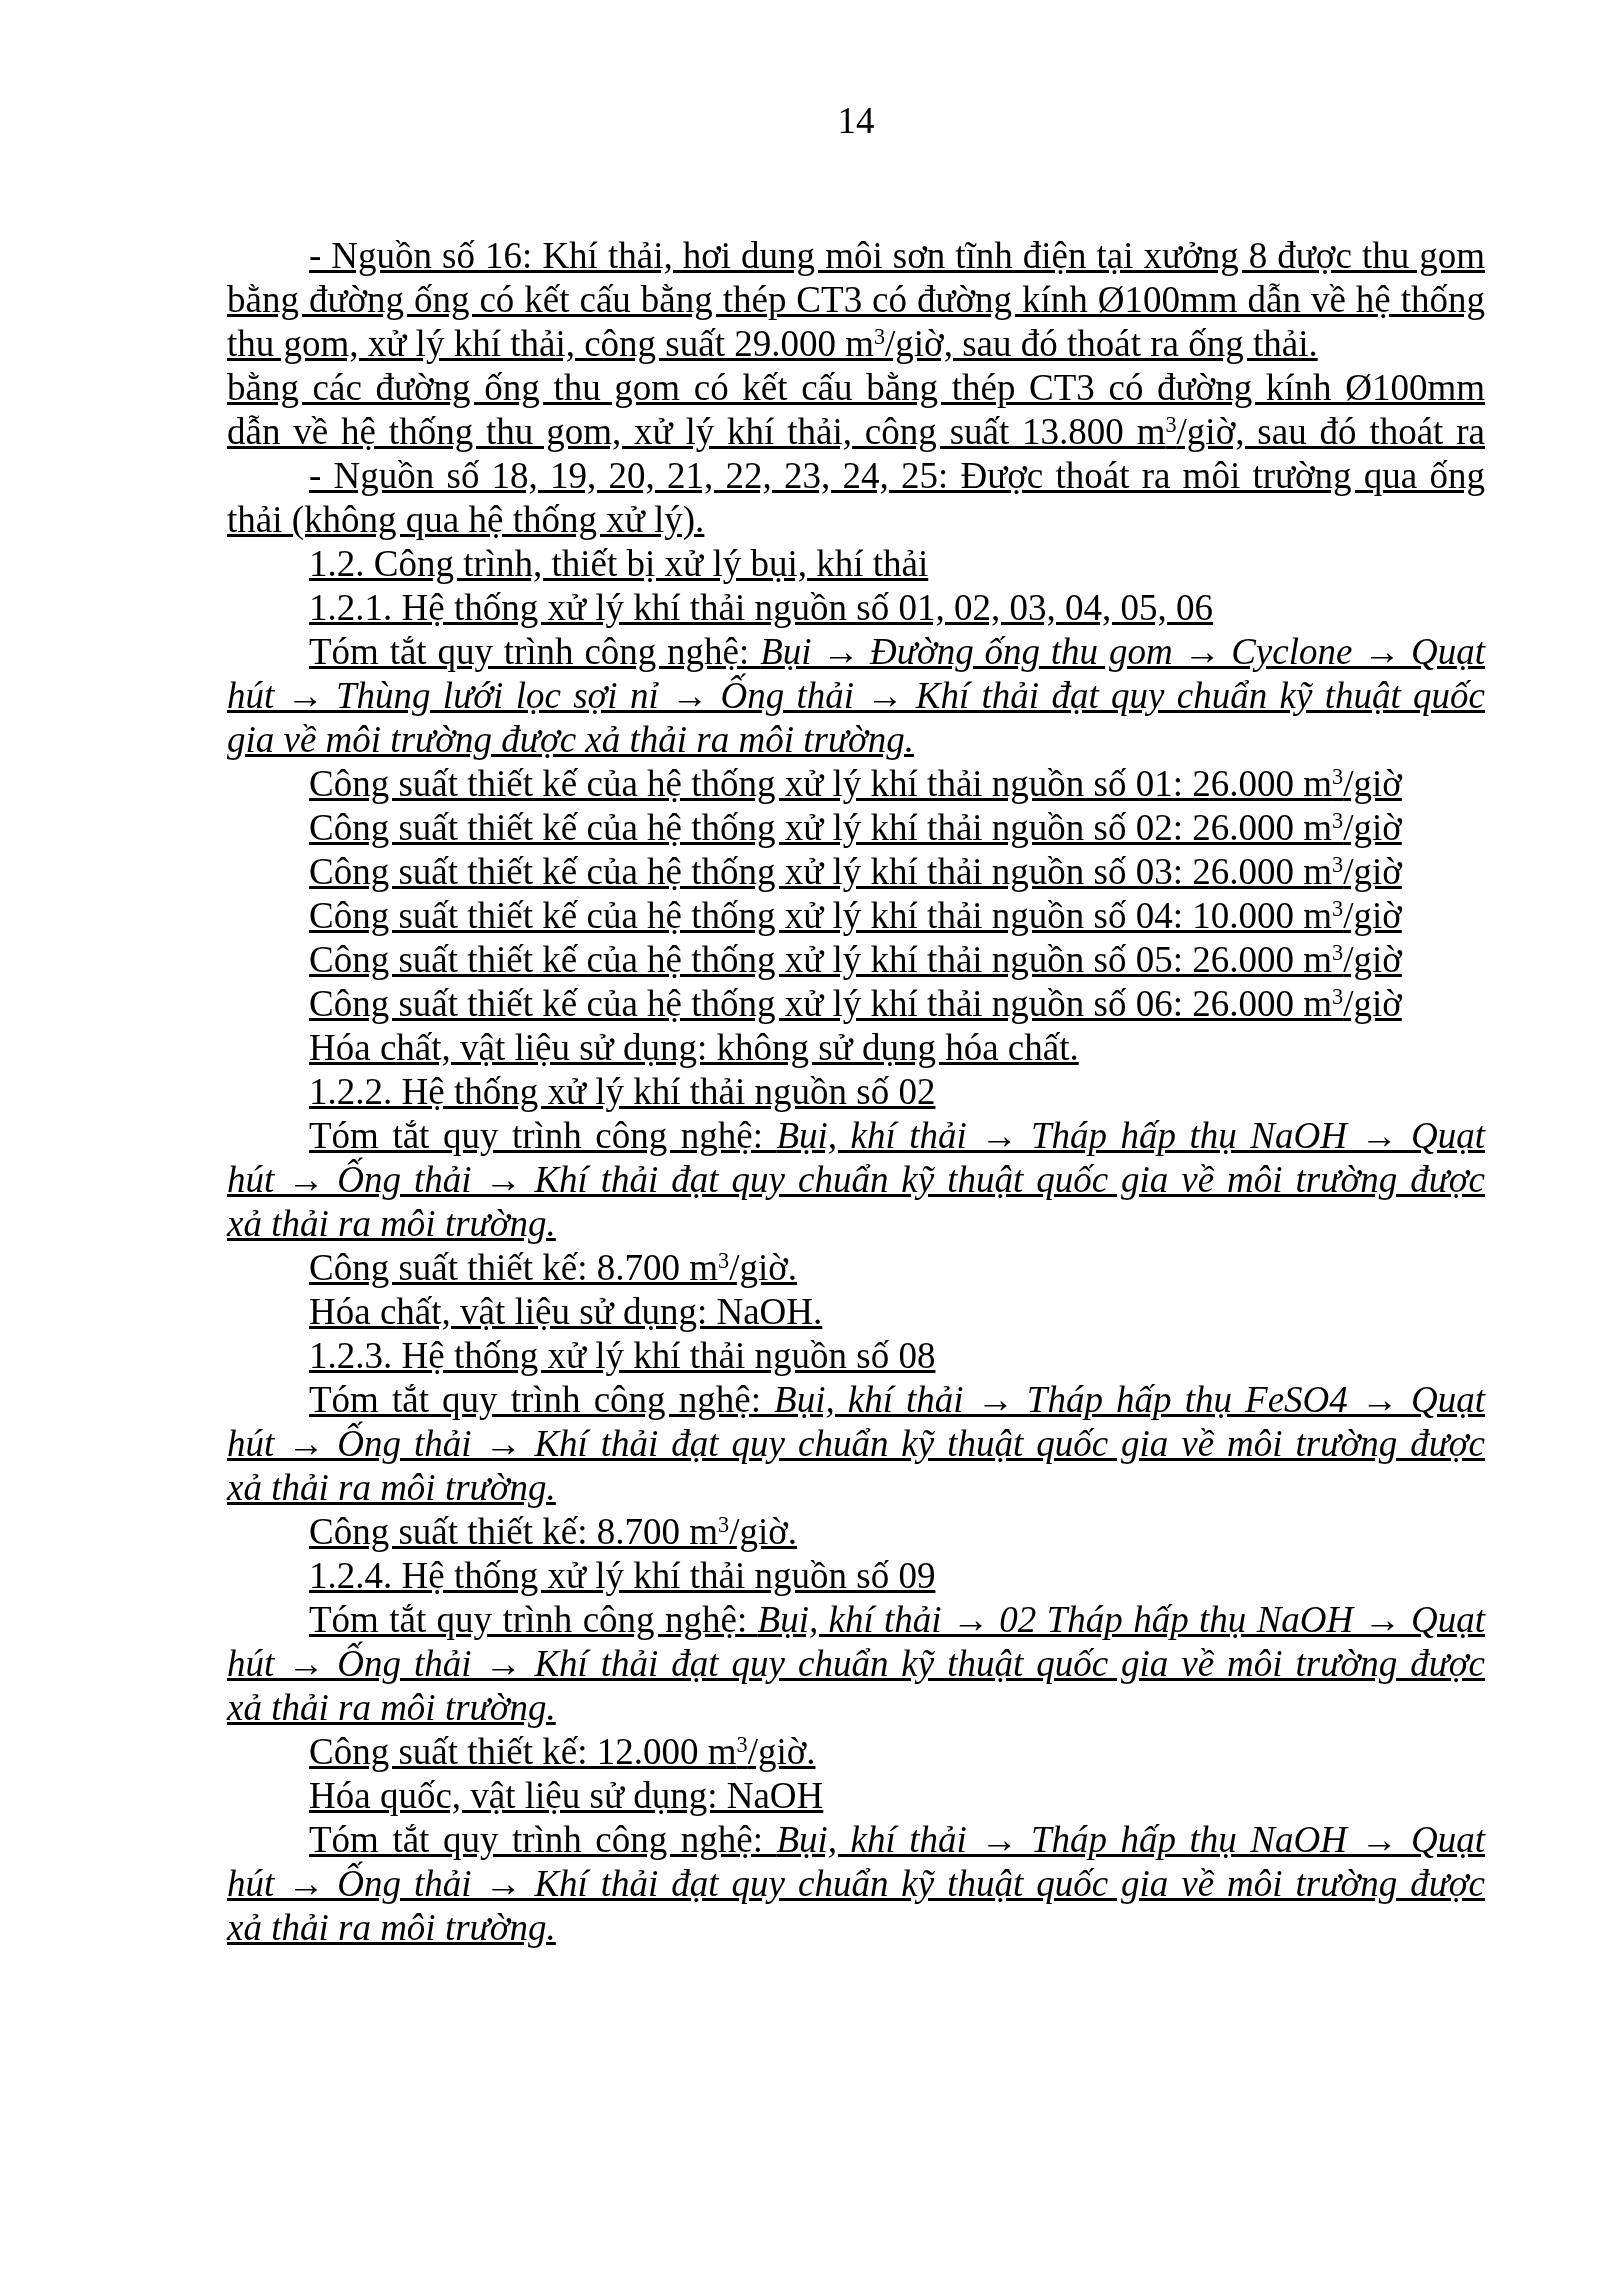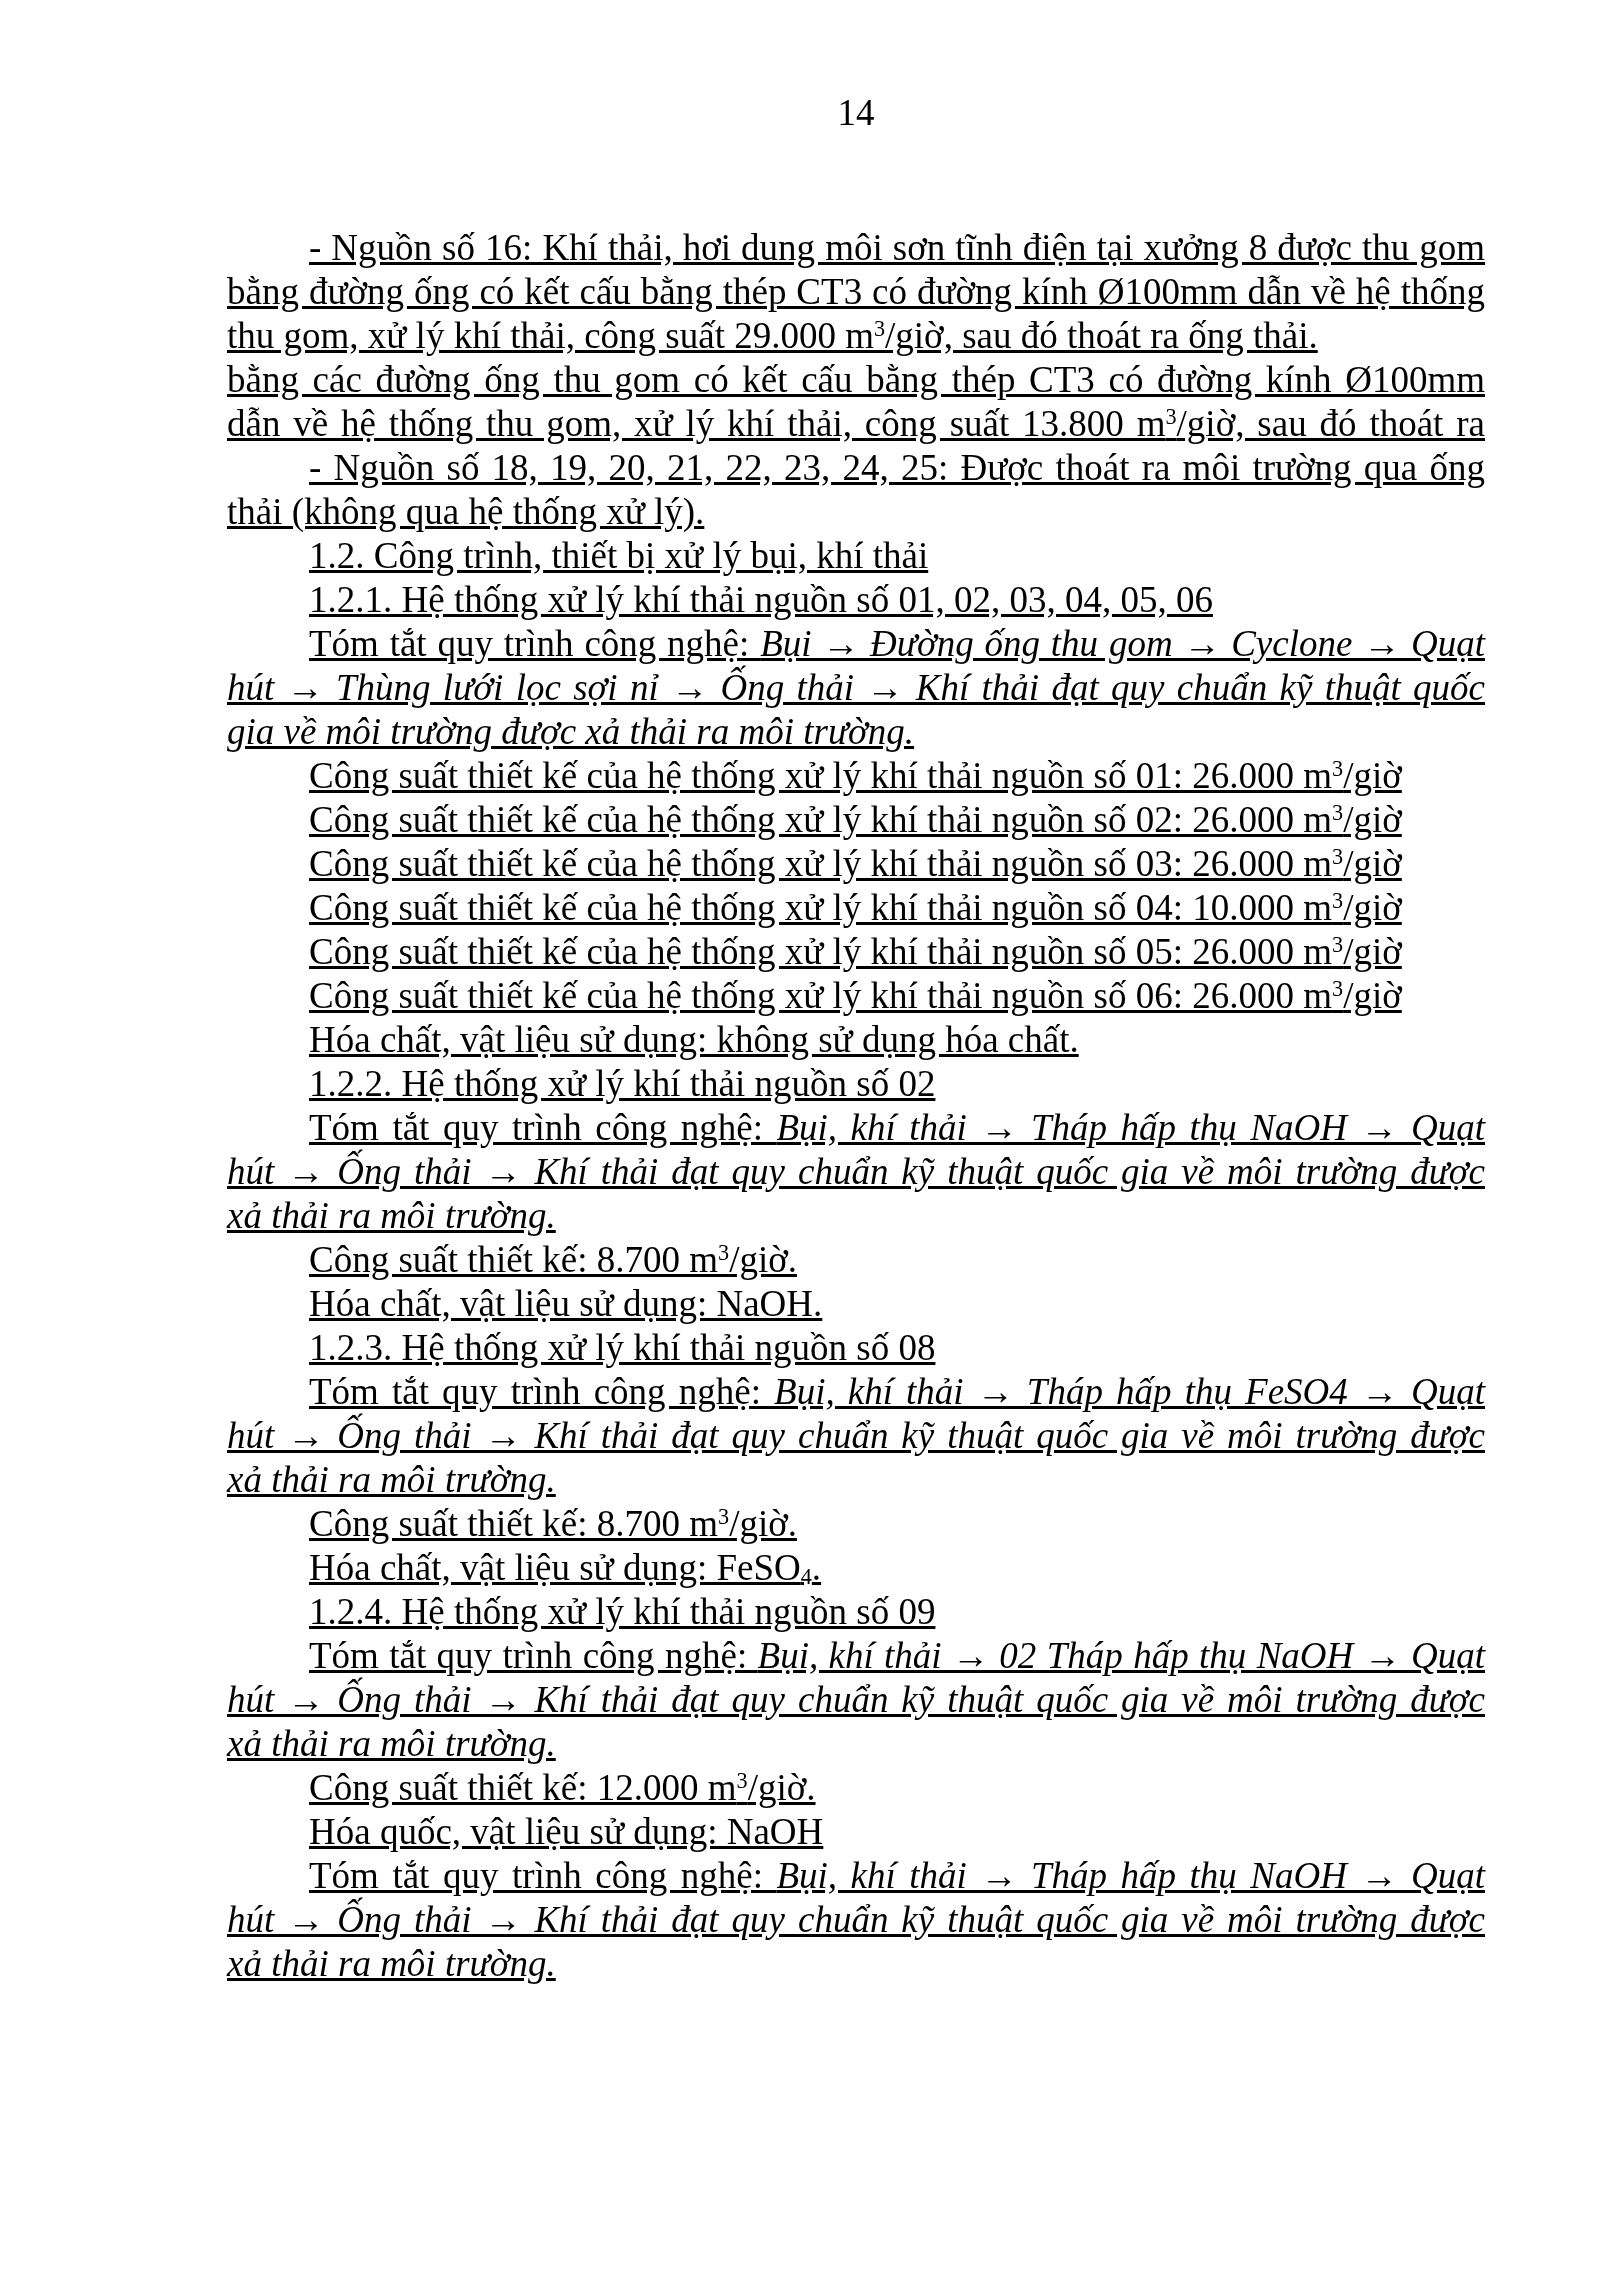--- a/index.html
+++ b/index.html
@@ -10,21 +10,21 @@
     font-family: "Liberation Serif", "DejaVu Serif", serif;
     overflow: hidden;
   }
   .page {
     position: relative;
     width: 1621px; height: 2293px;
     background: #ffffff;
   }
   .content {
     position: absolute;
-    left: 227px; top: 4px;
+    left: 227px; top: 12px;
     width: 1258px;
   }
   .page-number {
     margin-top: 87px;
     height: 44px;
     line-height: 44px;
     text-align: center;
     font-size: 37px;
   }
   .doc-body { margin-top: 91px; text-decoration: underline; }
@@ -125,23 +125,20 @@
         </div>
         <div class="paragraph">
           <div class="line ind"><span>Tóm tắt quy trình công nghệ: </span><span class="it">Bụi, khí thải → Tháp hấp thụ FeSO4 → Quạt</span></div>
           <div class="line"><span class="it">hút → Ống thải → Khí thải đạt quy chuẩn kỹ thuật quốc gia về môi trường được</span></div>
           <div class="line nf"><span class="it">xả thải ra môi trường.</span></div>
         </div>
         <div class="paragraph">
           <div class="line ind nf"><span>Công suất thiết kế: 8.700 m</span><sup>3</sup><span>/giờ.</span></div>
         </div>
         <div class="paragraph">
-          <div class="line ind nf"><span>Hóa chất, vật liệu sử dụng: FeSO</span><sub>4</sub><span>.</span></div>
-        </div>
-        <div class="paragraph">
           <div class="line ind nf"><span>1.2.4. Hệ thống xử lý khí thải nguồn số 09</span></div>
         </div>
         <div class="paragraph">
           <div class="line ind"><span>Tóm tắt quy trình công nghệ: </span><span class="it">Bụi, khí thải → 02 Tháp hấp thụ NaOH → Quạt</span></div>
           <div class="line"><span class="it">hút → Ống thải → Khí thải đạt quy chuẩn kỹ thuật quốc gia về môi trường được</span></div>
           <div class="line nf"><span class="it">xả thải ra môi trường.</span></div>
         </div>
         <div class="paragraph">
           <div class="line ind nf"><span>Công suất thiết kế: 12.000 m</span><sup>3</sup><span>/giờ.</span></div>
         </div>

